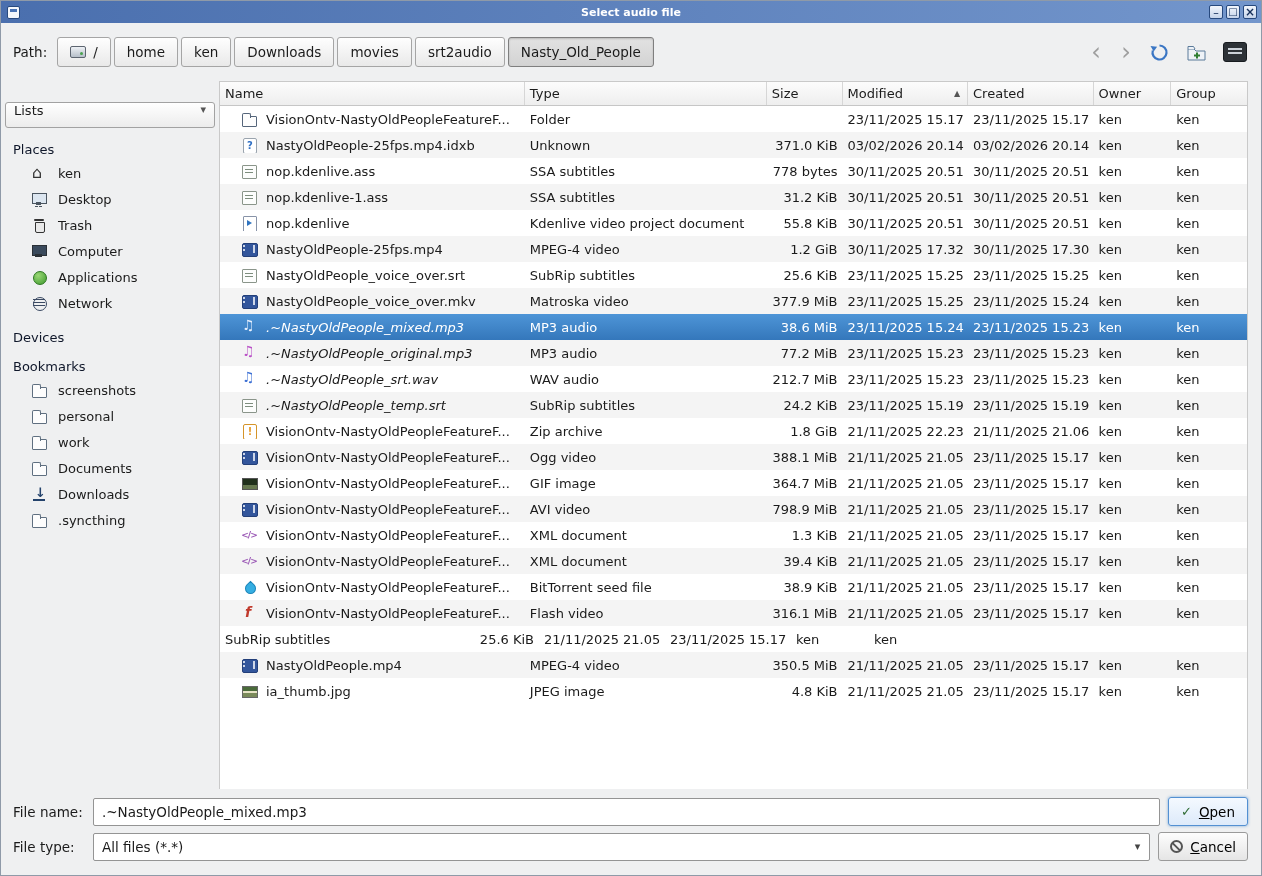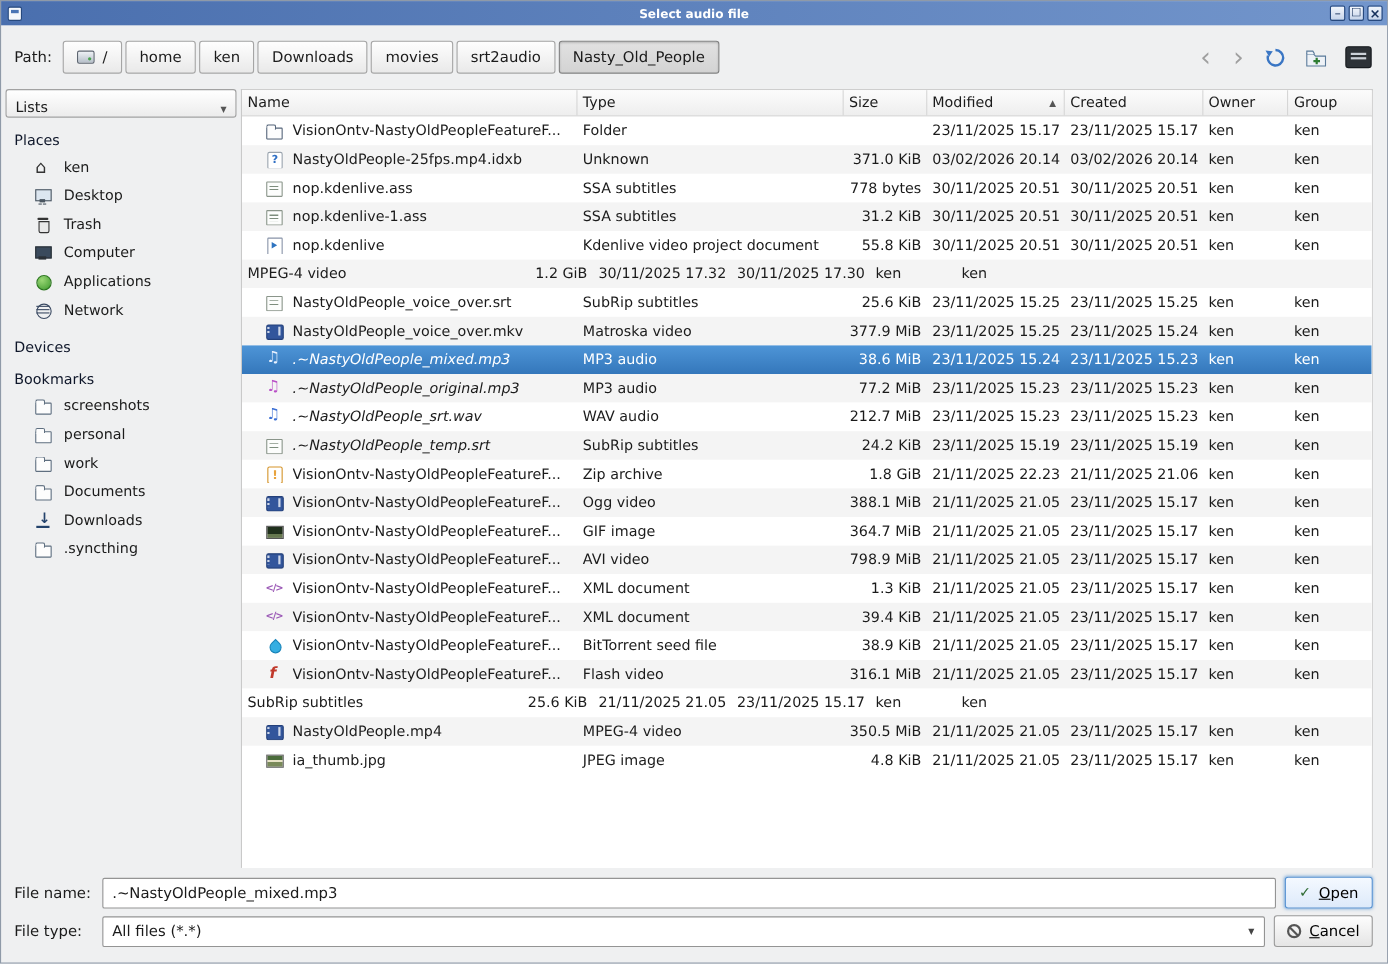--- a/index.html
+++ b/index.html
@@ -45,22 +45,22 @@
   .nav-chev { font-size: 24px; color: #9f9f9f; line-height: 1; cursor: default; width: 14px; text-align: center; }
   .nav-svg { width: 21px; height: 21px; display: block; cursor: default; }
   .config-ic { width: 24px; height: 20px; background: #2d3237; border: 1px solid #171b1f; border-radius: 3px;
     position: relative; cursor: default; }
   .config-ic::before { content: ""; position: absolute; left: 4px; right: 4px; top: 5px; height: 2px;
     background: #ccd2d9; box-shadow: 0 4px 0 #ccd2d9; }
 
   
   .main { flex: 1; display: flex; min-height: 0; }
   .sidebar { width: 218px; flex: none; overflow: hidden; }
-  .lists-combo { margin: 0 4px 0 4px; height: 26px; border: 1px solid #a2a2a2; border-radius: 3px;
-    background: linear-gradient(#ffffff, #ececec); display: flex; align-items: flex-end;
+  .lists-combo { margin: 21px 4px 0 4px; height: 26px; border: 1px solid #a2a2a2; border-radius: 3px;
+    background: linear-gradient(#ffffff, #ececec); display: flex; align-items: flex-start;
     padding: 0 8px; cursor: default; }
   .lists-combo .chev { margin-left: auto; color: #555; font-size: 11px; }
   .side-head { margin: 14px 0 3px 12px; color: #0f172a; }
   .side-item { height: 26px; display: flex; align-items: center; gap: 11px; padding-left: 30px; cursor: default; }
   .sic { width: 16px; height: 16px; position: relative; flex: none; }
   .sic.home::before { content: "⌂"; position: absolute; left: 1px; top: -2px; font-size: 16px; color: #333; }
   .sic.desktop::before { content: ""; position: absolute; left: 1px; top: 2px; width: 13px; height: 9px;
     border: 1px solid #4a5560; background: #dce6f0; }
   .sic.desktop::after { content: ""; position: absolute; left: 5px; top: 11px; width: 5px; height: 3px;
     background: #4a5560; box-shadow: -2px 3px 0 -1px #4a5560, 2px 3px 0 -1px #4a5560; }
@@ -363,20 +363,24 @@
               <span class="ntext">nop.kdenlive</span>
             </div>
             <div class="cell c1">Kdenlive video project document</div>
             <div class="cell c2">55.8 KiB</div>
             <div class="cell c3">30/11/2025 20.51</div>
             <div class="cell c4">30/11/2025 20.51</div>
             <div class="cell c5">ken</div>
             <div class="cell c6">ken</div>
           </div>
           <div class="trow alt">
+            <div class="cell c0 namecell">
+              <span class="fic video"></span>
+              <span class="ntext">NastyOldPeople-25fps.mp4</span>
+            </div>
             <div class="cell c1">MPEG-4 video</div>
             <div class="cell c2">1.2 GiB</div>
             <div class="cell c3">30/11/2025 17.32</div>
             <div class="cell c4">30/11/2025 17.30</div>
             <div class="cell c5">ken</div>
             <div class="cell c6">ken</div>
           </div>
           <div class="trow">
             <div class="cell c0 namecell">
               <span class="fic subtitles"></span>

